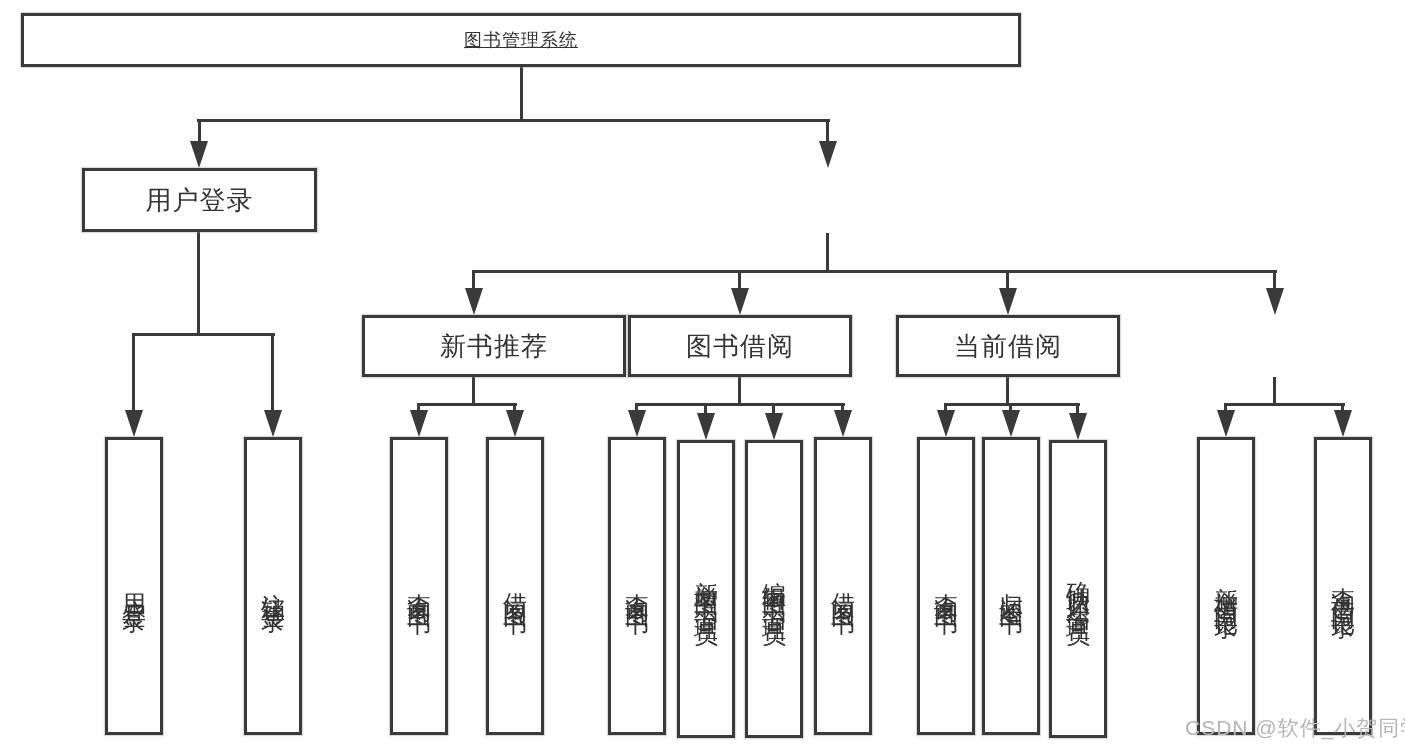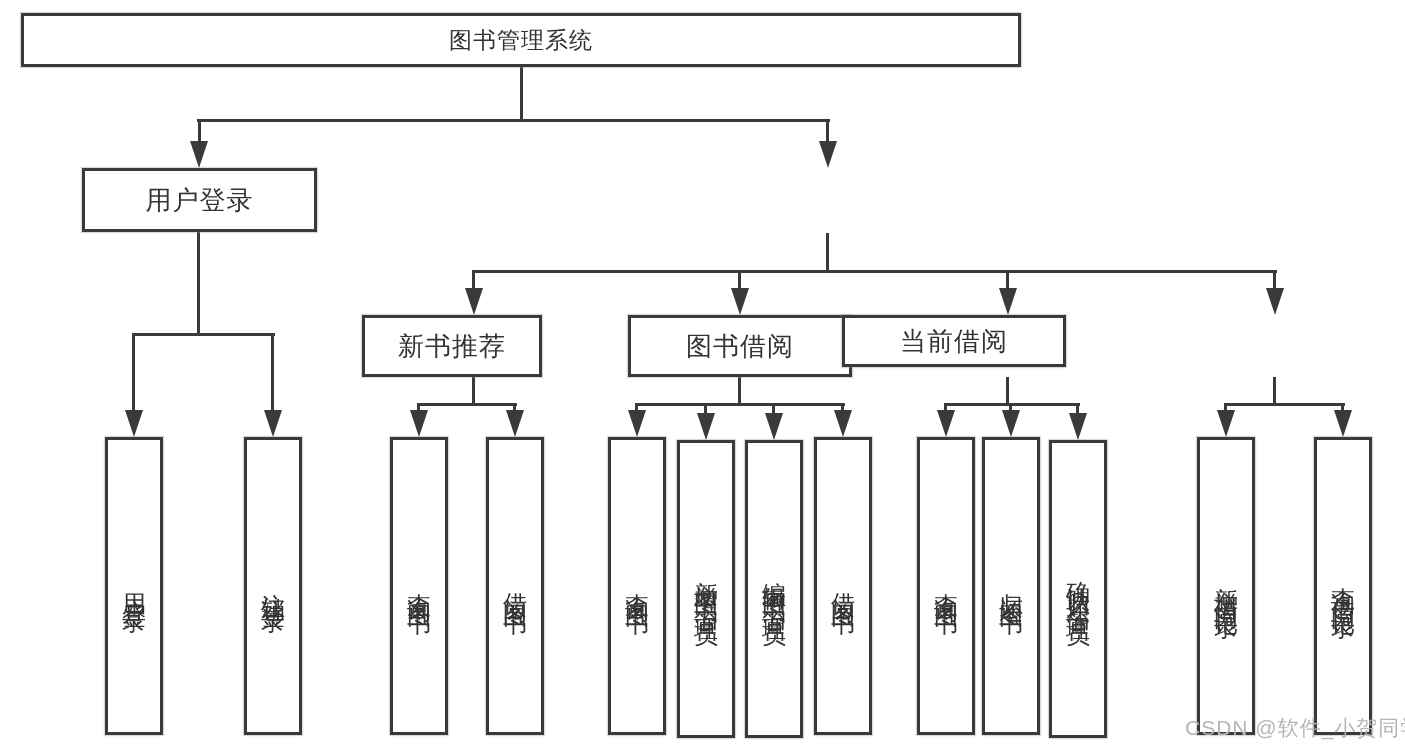--- a/index.html
+++ b/index.html
@@ -27,21 +27,21 @@
     justify-content:center;
     box-shadow:0 0 1px 1px rgba(150,150,150,.35);
     z-index:2;
   }
   .node .lbl{
     font-size:26px;
     letter-spacing:1px;
     color:var(--text);
     white-space:nowrap;
   }
-  .node.root .lbl{font-size:23px;}
+  .node.root .lbl{font-size:18px;text-decoration:underline;}
   .node.leaf .lbl{
     writing-mode:vertical-rl;
     text-orientation:mixed;
     font-size:24px;
     letter-spacing:6px;
     line-height:1;
   }
   .vline,.hline{position:absolute;background:var(--line);z-index:1;}
   .vline{width:3px;}
   .hline{height:3px;}
@@ -71,29 +71,29 @@
 
   <div class="node root" style="left:21px;top:13px;width:1000px;height:54px">
     <span class="lbl">图书管理系统</span>
   </div>
 
   <div class="node" style="left:82px;top:168px;width:235px;height:64px">
     <span class="lbl">用户登录</span>
   </div>
 
 
-  <div class="node" style="left:362px;top:315px;width:180px;height:62px">
+  <div class="node" style="left:362px;top:315px;width:264px;height:62px">
     <span class="lbl">新书推荐</span>
   </div>
 
   <div class="node" style="left:628px;top:315px;width:224px;height:62px">
     <span class="lbl">图书借阅</span>
   </div>
 
-  <div class="node" style="left:842px;top:315px;width:224px;height:52px">
+  <div class="node" style="left:896px;top:315px;width:224px;height:62px">
     <span class="lbl">当前借阅</span>
   </div>
 
 
   <div class="node leaf" style="left:105px;top:437px;width:58px;height:298px">
     <span class="lbl">用户登录</span>
   </div>
 
   <div class="node leaf" style="left:244px;top:437px;width:58px;height:298px">
     <span class="lbl">注销登录</span>

